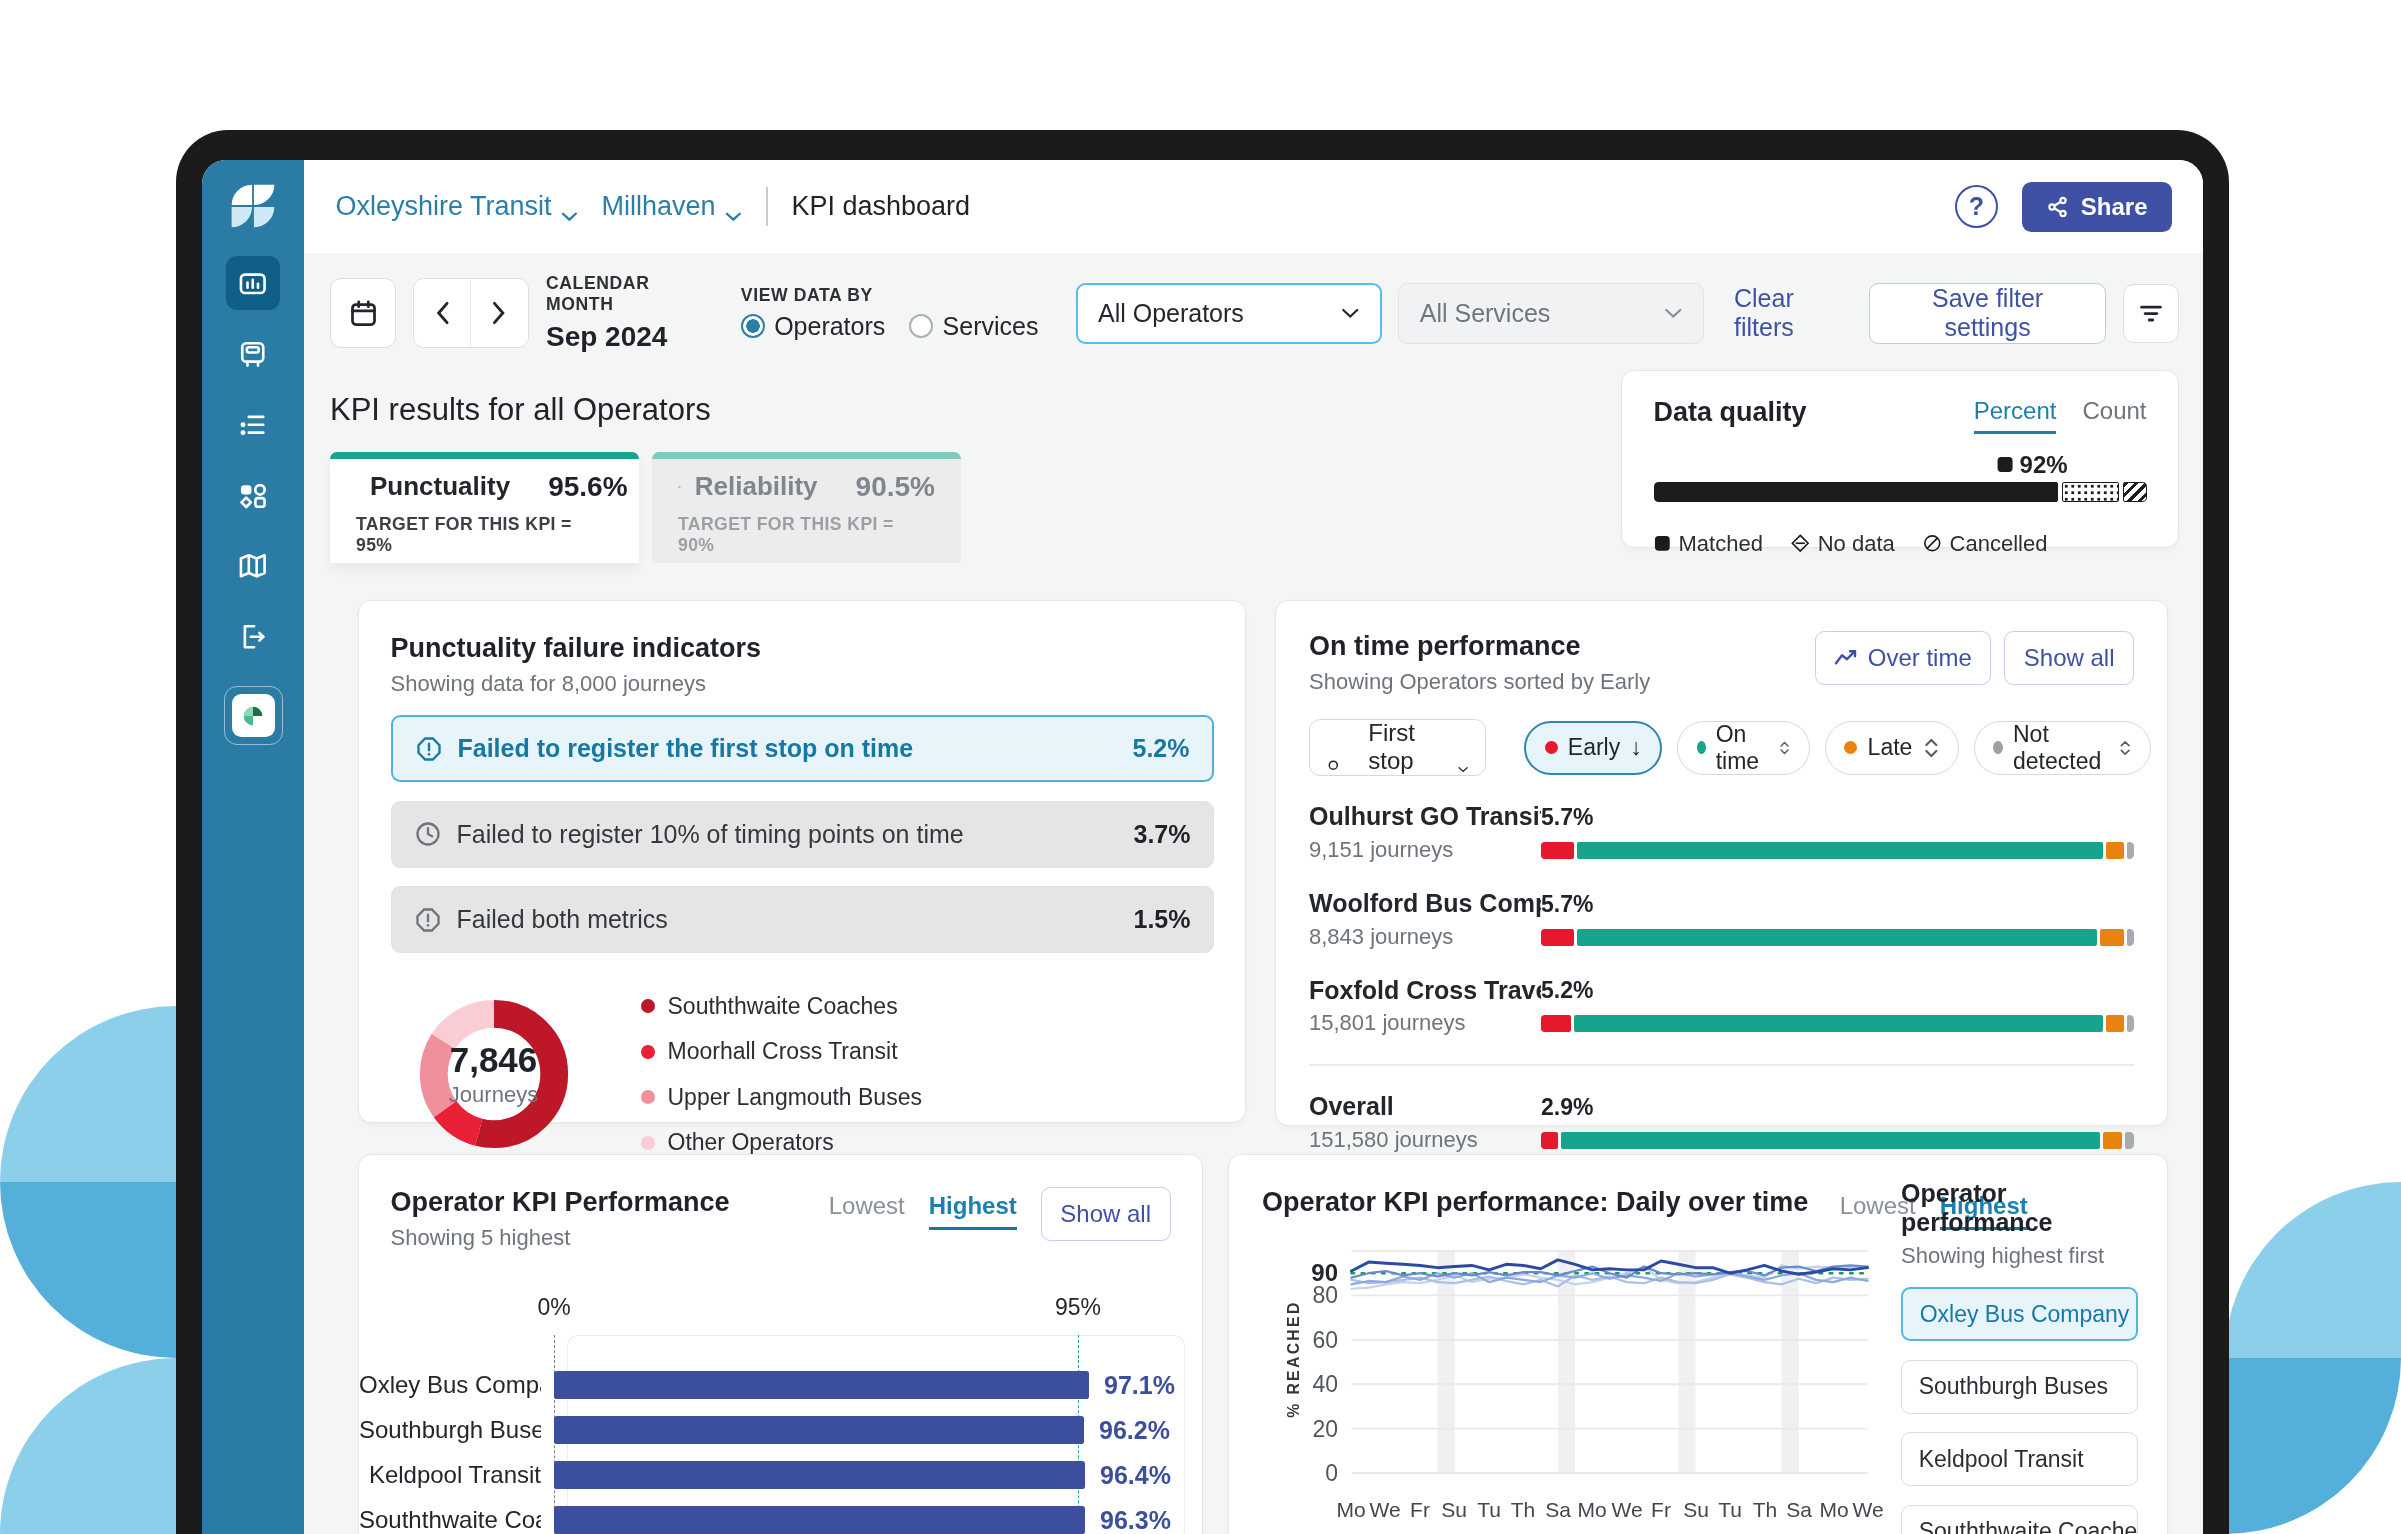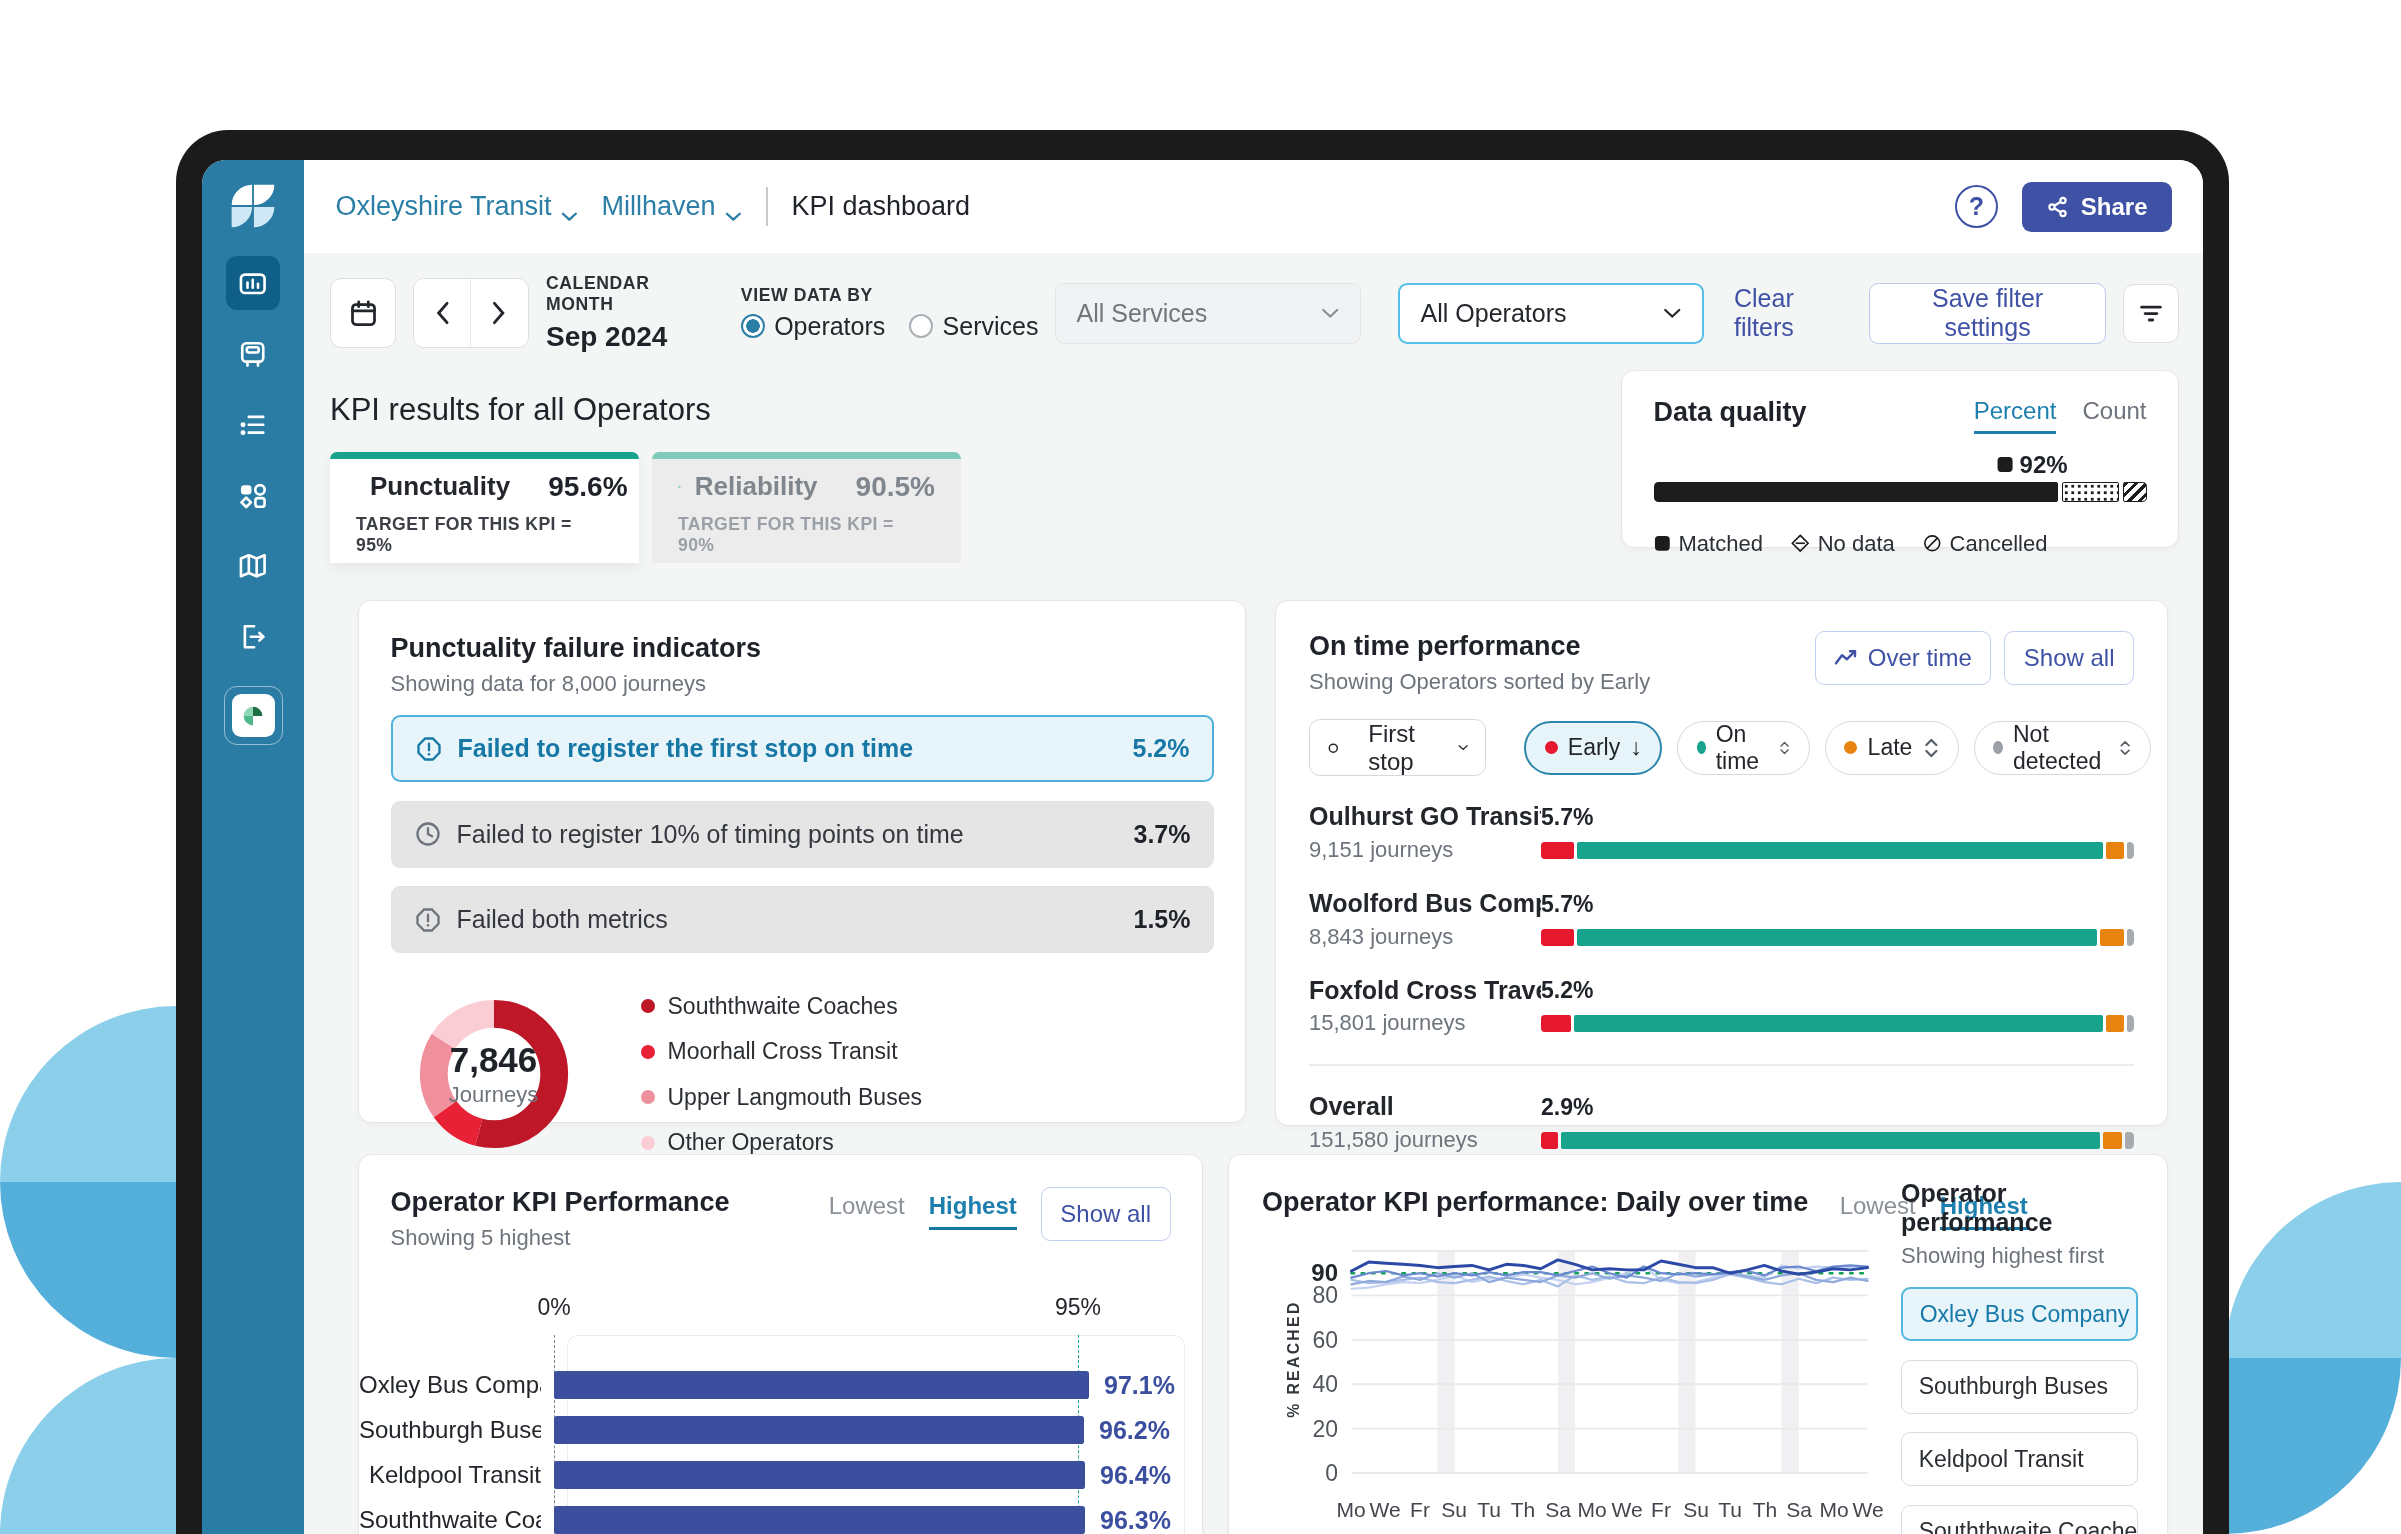--- a/index.html
+++ b/index.html
@@ -118,21 +118,21 @@
   .ot-btns{margin-left:auto;display:flex;gap:13px;}
   .chip-btn{height:54px;padding:0 18.5px;background:#fff;border:1.9px solid #c2cef2;border-radius:9.3px;
             color:#3f51a5;font-size:24px;font-weight:500;display:flex;align-items:center;gap:9.3px;cursor:pointer;}
   .chips{display:flex;gap:15px;margin-top:24px;align-items:center;}
   .chip{height:54px;border-radius:27px;border:1.9px solid #d6d9dc;background:#fff;display:flex;align-items:center;
         gap:10.2px;padding:0 18.5px;font-size:23px;color:#23262b;cursor:pointer;}
   .chip.sel{background:#e7f5fb;border:2.3px solid #2e86ad;}
   .chip .dot{width:13px;height:13px;border-radius:50%;}
   .chip .arr{font-size:23px;color:#23262b;font-weight:600;}
   .firststop{height:57px;border-radius:11px;border:1.9px solid #d6d9dc;background:#fff;display:flex;
-             align-items:center;gap:29px;padding:0 16.7px;font-size:24px;color:#23262b;cursor:pointer;margin-right:23px;}
+             align-items:flex-end;gap:29px;padding:0 16.7px;font-size:24px;color:#23262b;cursor:pointer;margin-right:23px;}
   .ot-row{display:flex;margin-top:26px;}
   .ot-names{width:232px;flex-shrink:0;}
   .ot-name{font-size:25px;font-weight:600;color:#23262b;white-space:nowrap;overflow:hidden;}
   .ot-journeys{font-size:22px;color:#6e747c;margin-top:5.6px;}
   .ot-barcol{flex:1;padding-top:1.9px;}
   .ot-pct{font-size:23px;font-weight:700;color:#1f2329;}
   .ot-bar{display:flex;gap:2.8px;height:16.7px;margin-top:11px;}
   .ot-bar span{border-radius:1.9px;}
   .ot-bar span:first-child{border-radius:3.7px 1.9px 1.9px 3.7px;}
   .ot-bar span:last-child{border-radius:1.9px 4.6px 4.6px 1.9px;}
@@ -329,29 +329,29 @@
                 <span class="radio">
                   <span class="rdot on"></span>
                   <span>Operators</span>
                 </span>
                 <span class="radio">
                   <span class="rdot off"></span>
                   <span>Services</span>
                 </span>
               </div>
             </div>
+            <div class="select active" style="margin-left:20.4px;">
+              <span>All Operators</span>
+              <svg width="18.5" height="12" viewBox="0 0 18 12" stroke="#23262b" fill="none" stroke-width="2.2" stroke-linecap="round">
+                  <path d="M2,3 L9,9.5 L16,3"></path>
+                </svg>
+            </div>
             <div class="select disabled">
               <span>All Services</span>
               <svg width="18.5" height="12" viewBox="0 0 18 12" stroke="#8a9097" fill="none" stroke-width="2.2" stroke-linecap="round">
-                  <path d="M2,3 L9,9.5 L16,3"></path>
-                </svg>
-            </div>
-            <div class="select active" style="margin-left:20.4px;">
-              <span>All Operators</span>
-              <svg width="18.5" height="12" viewBox="0 0 18 12" stroke="#23262b" fill="none" stroke-width="2.2" stroke-linecap="round">
                   <path d="M2,3 L9,9.5 L16,3"></path>
                 </svg>
             </div>
             <span class="linklike">Clear filters</span>
             <button class="btn-outline">Save filter settings</button>
             <button class="icon-btn sortbtn">
               <svg width="28" height="28" viewBox="0 0 24 24" stroke="#23262b" fill="none" stroke-width="2.4" stroke-linecap="round">
                   <line x1="4" y1="7" x2="20" y2="7"></line>
                   <line x1="7" y1="12.5" x2="17" y2="12.5"></line>
                   <line x1="10.5" y1="18" x2="13.5" y2="18"></line>

